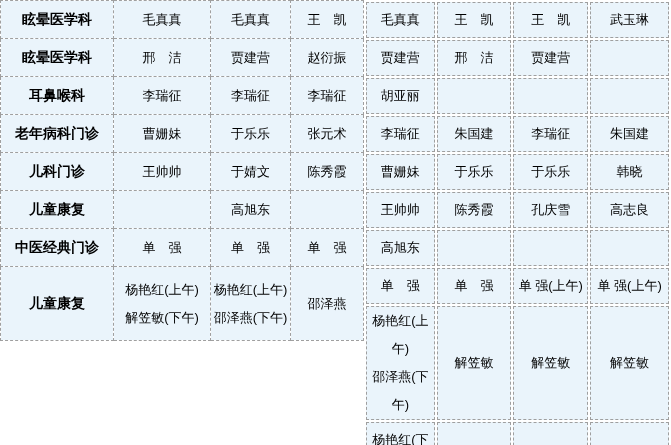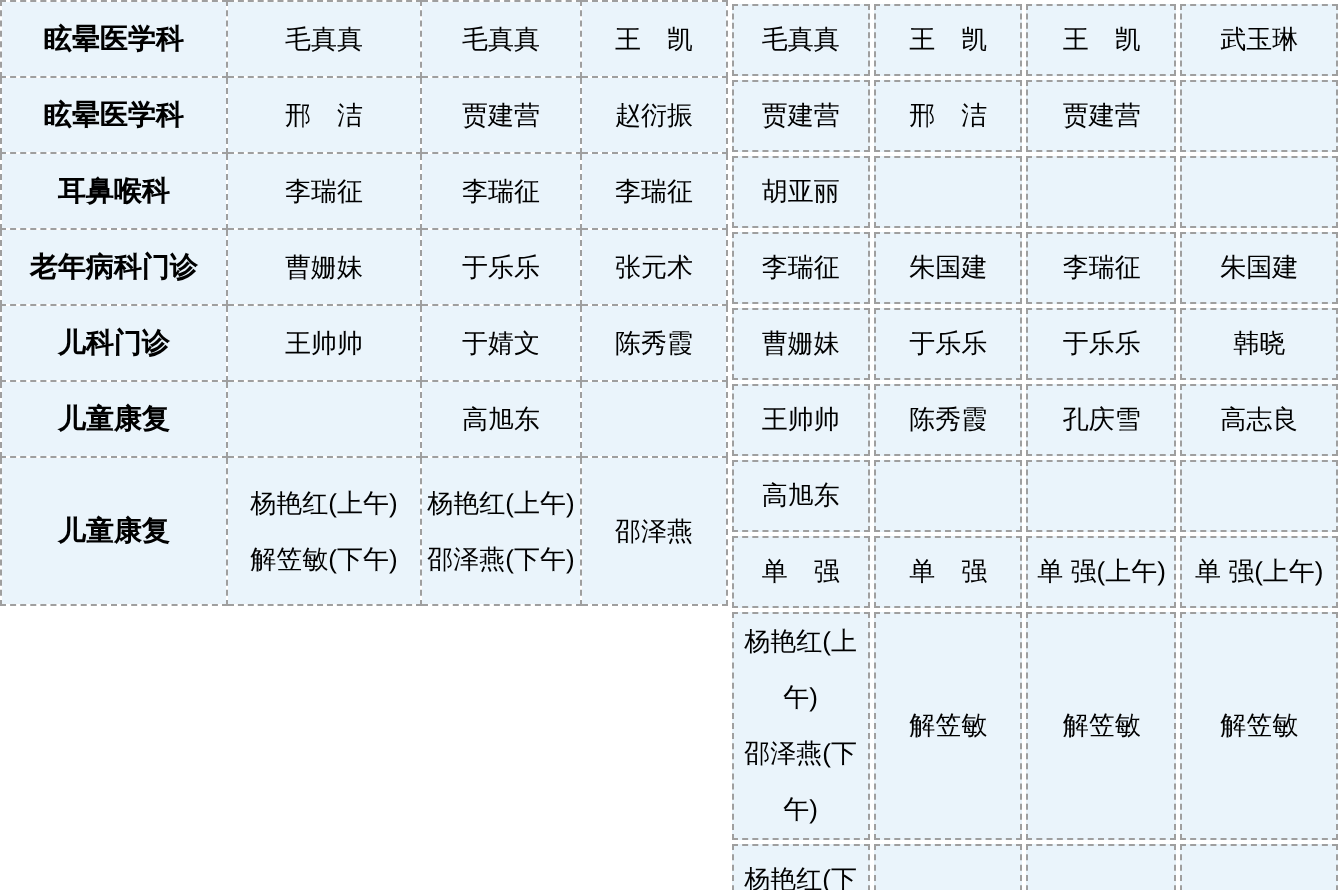--- a/index.html
+++ b/index.html
@@ -74,20 +74,26 @@
         <td class="dept">儿科门诊</td>
         <td>王帅帅</td>
         <td>于婧文</td>
         <td>陈秀霞</td>
       </tr>
       <tr>
         <td class="dept">儿童康复</td>
         <td></td>
         <td>高旭东</td>
         <td></td>
+      </tr>
+      <tr>
+        <td class="dept">中医经典门诊</td>
+        <td>单　强</td>
+        <td>单　强</td>
+        <td>单　强</td>
       </tr>
       <tr class="tall">
         <td class="dept">儿童康复</td>
         <td>杨艳红(上午)
 解笠敏(下午)</td>
         <td>杨艳红(上午)
 邵泽燕(下午)</td>
         <td>邵泽燕</td>
       </tr>
     </tbody>

